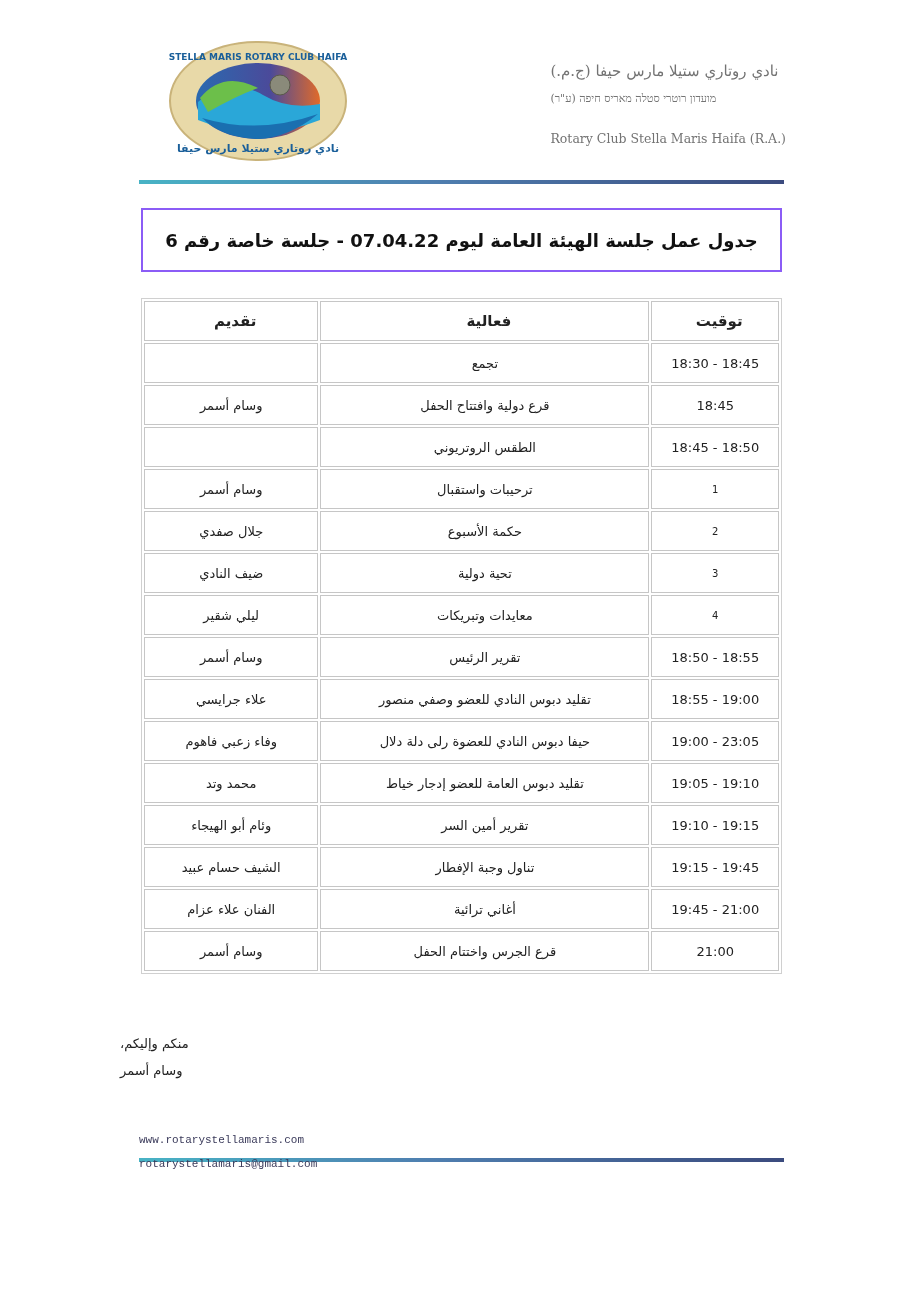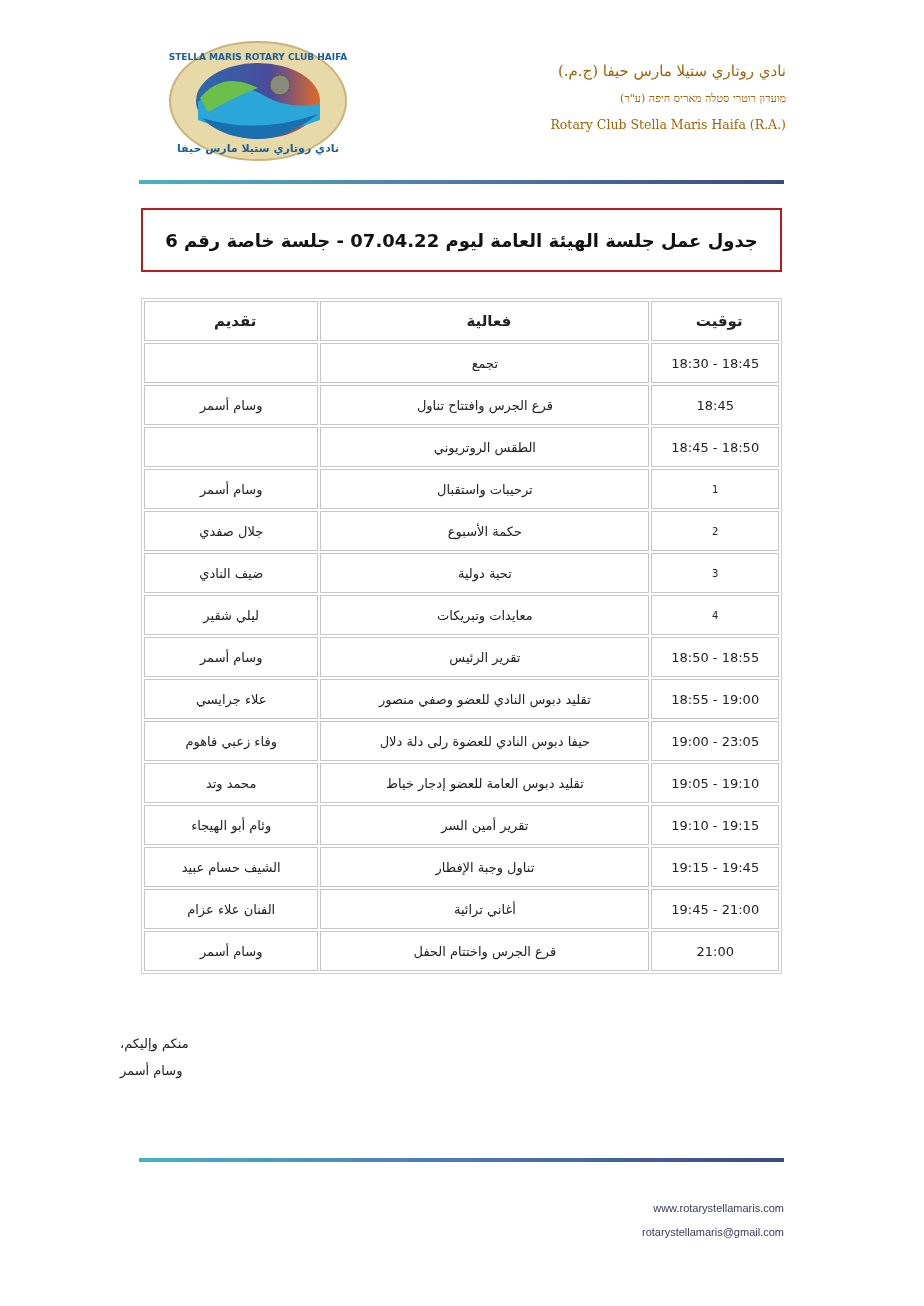--- a/index.html
+++ b/index.html
@@ -1,33 +1,33 @@
 <!DOCTYPE html>
 <html><head>
 <meta charset="utf-8">
 <style>
   html,body{margin:0;padding:0;background:#fff;}
   body{width:924px;height:1306px;position:relative;overflow:hidden;font-family:"DejaVu Sans",sans-serif;color:#222;}
   .logo{position:absolute;left:136px;top:40px;width:180px;height:122px;margin-left:32px;}
-  .hdr-text{position:absolute;right:138px;top:62px;text-align:right;font-family:"DejaVu Serif",serif;color:#a16207;}
+  .hdr-text{position:absolute;right:138px;top:62px;text-align:left;font-family:"DejaVu Serif",serif;color:#737373;}
   .hdr-text .l1{font-size:15px;margin-bottom:12px;direction:rtl;}
-  .hdr-text .l2{font-size:11px;margin-bottom:12px;direction:rtl;}
+  .hdr-text .l2{font-size:11px;margin-bottom:26px;direction:rtl;}
   .hdr-text .l3{font-size:12.5px;direction:ltr;}
   .bar{position:absolute;left:139px;width:645px;height:4px;background:linear-gradient(90deg,#48b3c5 0%,#4f7fb0 45%,#3b4b7e 100%);}
-  .title-box{position:absolute;left:141px;top:208px;width:641px;height:64px;border:2px solid #b91c1c;box-sizing:border-box;display:flex;align-items:center;justify-content:center;}
+  .title-box{position:absolute;left:141px;top:208px;width:641px;height:64px;border:2px solid #8b5cf6;box-sizing:border-box;display:flex;align-items:center;justify-content:center;}
   .title-box span{font-size:18px;font-weight:bold;direction:rtl;color:#111;}
   table.sched{position:absolute;left:141px;top:298px;width:641px;border-collapse:separate;border-spacing:2px;border:1px solid #d0d0d0;direction:rtl;}
   table.sched td,table.sched th{border:1px solid #c6c6c6;height:38px;text-align:center;font-size:13px;font-weight:normal;padding:0;}
   table.sched th{font-size:15px;font-weight:bold;height:38px;padding-left:8px;}
   .c-time{width:122px;direction:ltr;margin-top:16px;}
   .c-act{width:336px;}
   .c-pres{width:172px;}
   .small{font-size:10px !important;}
   .sign{position:absolute;left:120px;top:1030px;direction:rtl;text-align:left;width:106px;font-size:13px;line-height:27px;}
-  .footer{position:absolute;left:139px;top:1196px;width:645px;text-align:right;font-family:Liberation Sans, sans-serif;color:#3a3a5a;font-size:11px;line-height:24px;}
+  .footer{position:absolute;left:139px;top:1128px;width:645px;text-align:left;font-family:Liberation Mono, monospace;color:#3a3a5a;font-size:11px;line-height:24px;}
 </style>
 </head>
 <body>
 
 <div class="logo">
   <svg width="180" height="122" viewBox="0 0 180 122">
     <defs>
       <linearGradient id="sky" x1="0" y1="0" x2="1" y2="0">
         <stop offset="0" stop-color="#2a6ab0"></stop>
           <stop offset="0.6" stop-color="#4b4a9a"></stop>
@@ -64,21 +64,21 @@
     <th class="c-act">فعالية</th>
     <th class="c-pres">تقديم</th>
   </tr>
   <tr>
         <td class="c-time">18:30 - 18:45</td>
         <td>تجمع</td>
         <td></td>
       </tr>
   <tr>
         <td class="c-time">18:45</td>
-        <td>قرع الجرس وافتتاح تناول</td>
+        <td>قرع دولية وافتتاح الحفل</td>
         <td>وسام أسمر</td>
       </tr>
   <tr>
         <td class="c-time">18:45 - 18:50</td>
         <td>الطقس الروتريوني</td>
         <td></td>
       </tr>
   <tr>
         <td class="c-time small">1</td>
         <td>ترحيبات واستقبال</td>

